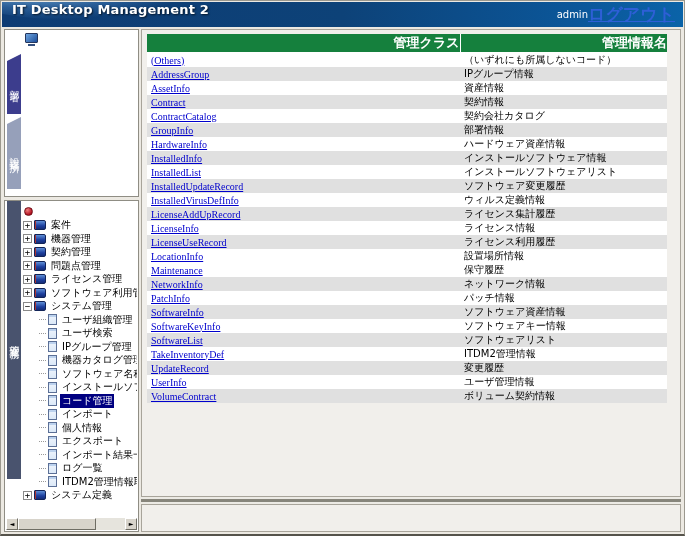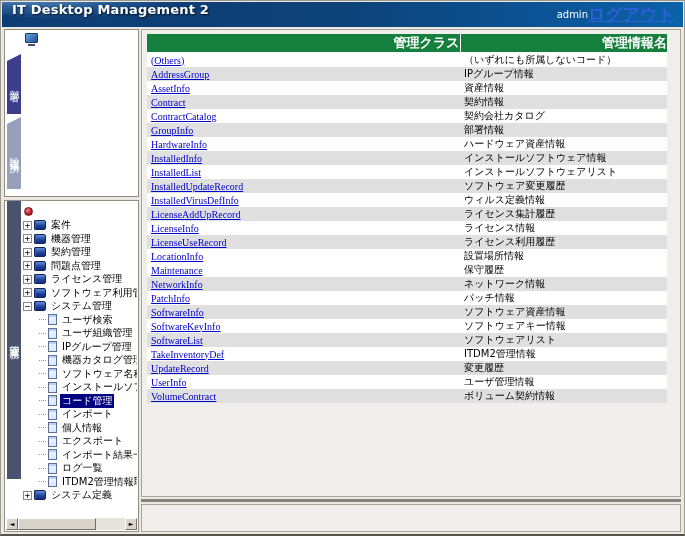--- a/index.html
+++ b/index.html
@@ -240,26 +240,26 @@
               <span class="tree-label">ソフトウェア利用管理</span>
             </div>
             <div class="tree-row">
               <span class="expander">−</span>
               <span class="ico-book"></span>
               <span class="tree-label">システム管理</span>
             </div>
             <div class="tree-row lvl1">
               <span class="dash"></span>
               <span class="ico-page"></span>
+              <span class="tree-label">ユーザ組織管理</span>
+            </div>
+            <div class="tree-row lvl1">
+              <span class="dash"></span>
+              <span class="ico-page"></span>
               <span class="tree-label">ユーザ検索</span>
-            </div>
-            <div class="tree-row lvl1">
-              <span class="dash"></span>
-              <span class="ico-page"></span>
-              <span class="tree-label">ユーザ組織管理</span>
             </div>
             <div class="tree-row lvl1">
               <span class="dash"></span>
               <span class="ico-page"></span>
               <span class="tree-label">IPグループ管理</span>
             </div>
             <div class="tree-row lvl1">
               <span class="dash"></span>
               <span class="ico-page"></span>
               <span class="tree-label">機器カタログ管理</span>

